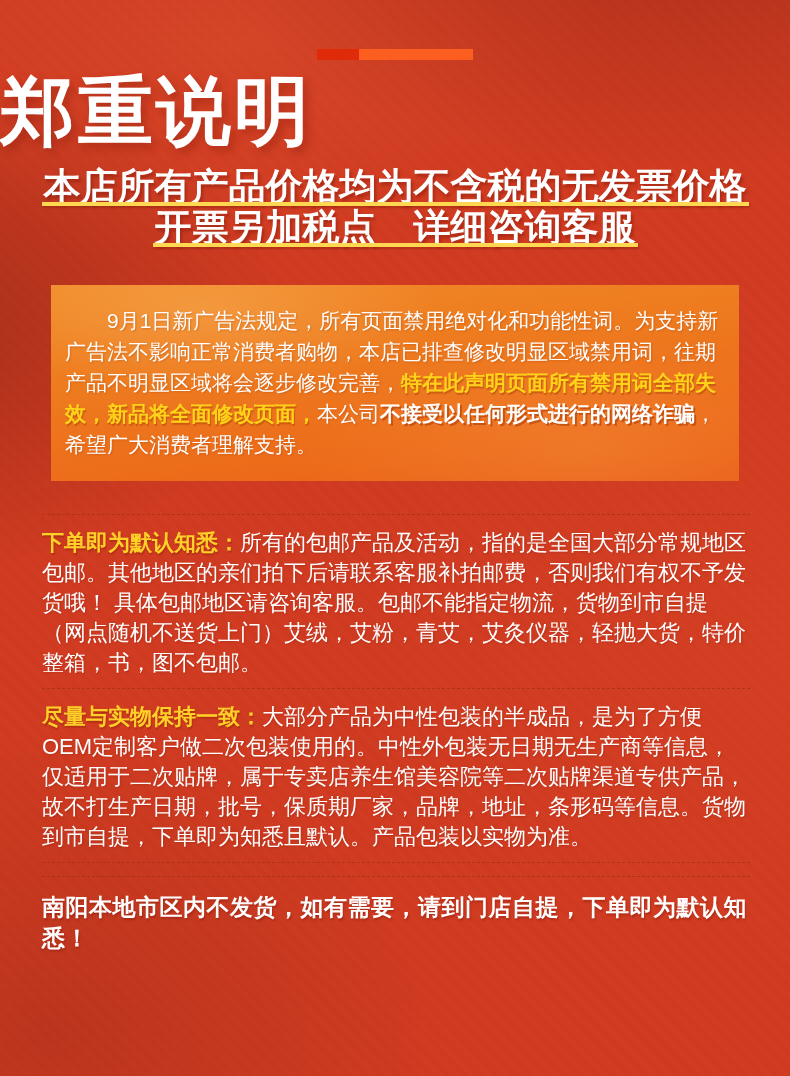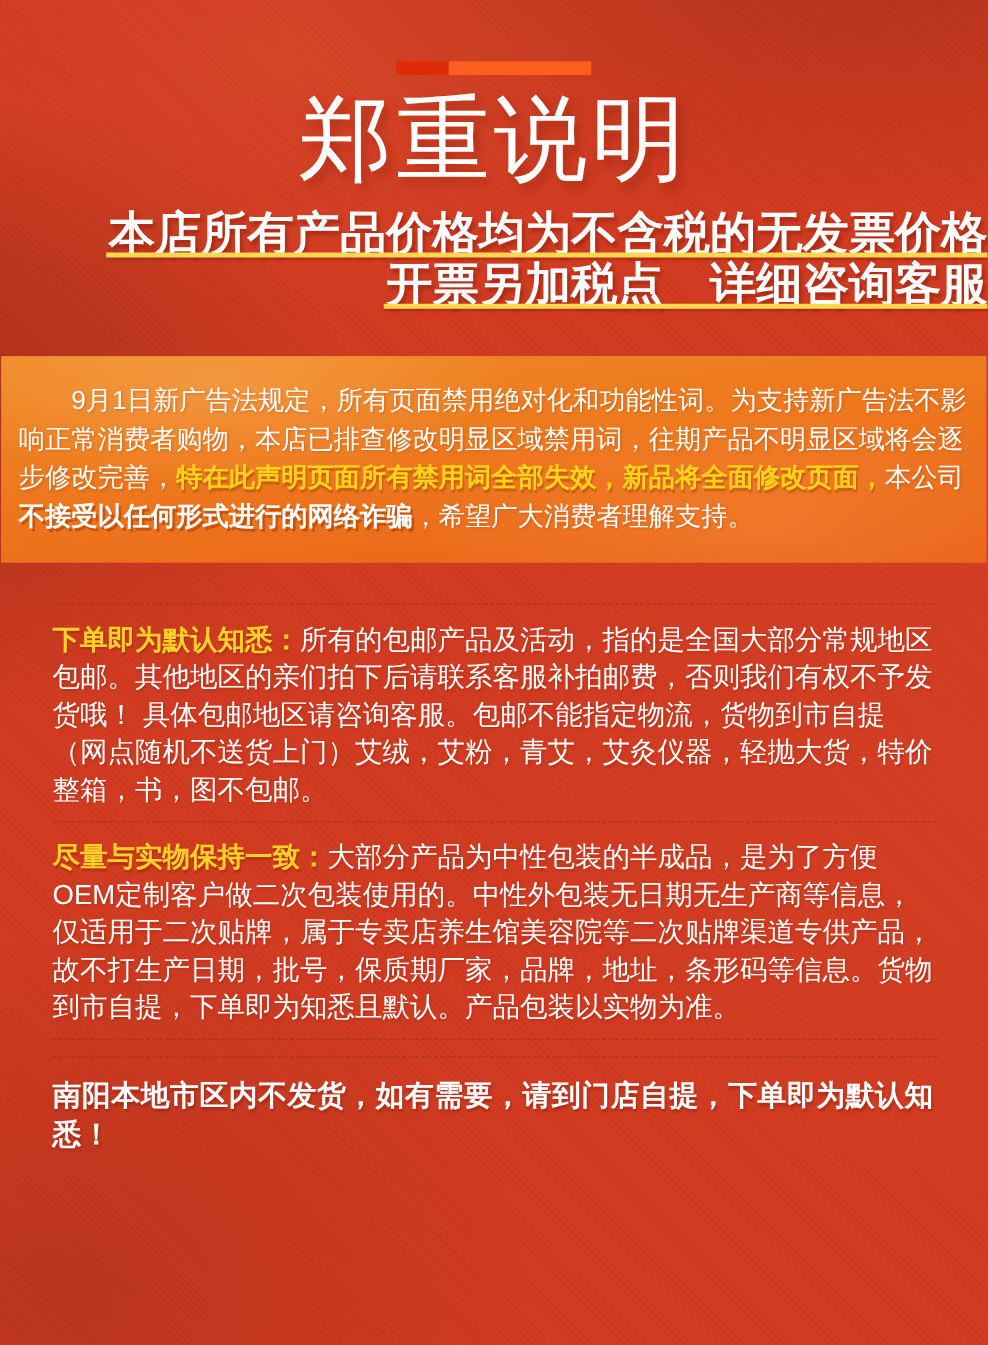--- a/index.html
+++ b/index.html
@@ -13,39 +13,39 @@
       radial-gradient(520px 300px at 30% 4%, rgba(255,150,90,.10), transparent 70%),
       radial-gradient(760px 520px at 112% 58%, rgba(255,120,70,.08), transparent 70%),
       radial-gradient(560px 420px at 6% 96%, rgba(0,0,0,.10), transparent 72%),
       repeating-linear-gradient(45deg, rgba(0,0,0,.025) 0 1px, rgba(255,255,255,.015) 1px 2px);
   }
   .deco-bar{width:156px;height:11px;margin:49px auto 0;display:flex;}
   .deco-left{width:42px;height:100%;background:#e02b0a;}
   .deco-right{flex:1;height:100%;background:#fb5e1e;}
 
   .title{
-    margin:12px 0 0;text-align:center;
-    font-size:75px;line-height:1.05;font-weight:400;color:#ffffff;
+    margin:12px 0 0;text-align:left;
+    font-size:75px;line-height:1.05;font-weight:700;color:#ffffff;
     letter-spacing:3px;text-shadow:4px 5px 8px rgba(120,20,5,.35);
   }
 
-  .subtitle{text-align:right;margin-top:16px;}
+  .subtitle{text-align:center;margin-top:16px;}
   .subtitle.second{margin-top:1px;}
   .subtitle .u{
     position:relative;display:inline-block;
     font-size:37px;line-height:40px;font-weight:800;color:#ffffff;
     text-shadow:2px 3px 3px rgba(120,20,5,.42);
   }
   .subtitle .u::after{
     content:"";position:absolute;left:-2px;right:-2px;bottom:1px;height:4px;
     background:#ffd750;box-shadow:1px 2px 2px rgba(120,25,0,.30);
   }
 
   .notice-box{
-    width:788px;box-sizing:border-box;margin:37px auto 0;
+    width:688px;box-sizing:border-box;margin:37px auto 0;
     padding:20px 14px 21px;
     background-color:#ee761e;
     background-image:
       radial-gradient(340px 120px at 22% 12%, rgba(255,205,130,.28), transparent 70%),
       radial-gradient(420px 160px at 78% 85%, rgba(255,190,110,.18), transparent 70%),
       linear-gradient(173deg, #f08a28 0%, #ee7c1f 35%, #ec6b1a 75%, #e95f17 100%);
     font-size:21px;line-height:31px;color:#ffffff;
     text-indent:2em;text-shadow:1px 1px 2px rgba(160,60,10,.35);
   }
   .notice-box .hl-yellow{color:#ffd319;font-weight:800;text-shadow:1px 2px 1px rgba(160,60,0,.45);}

